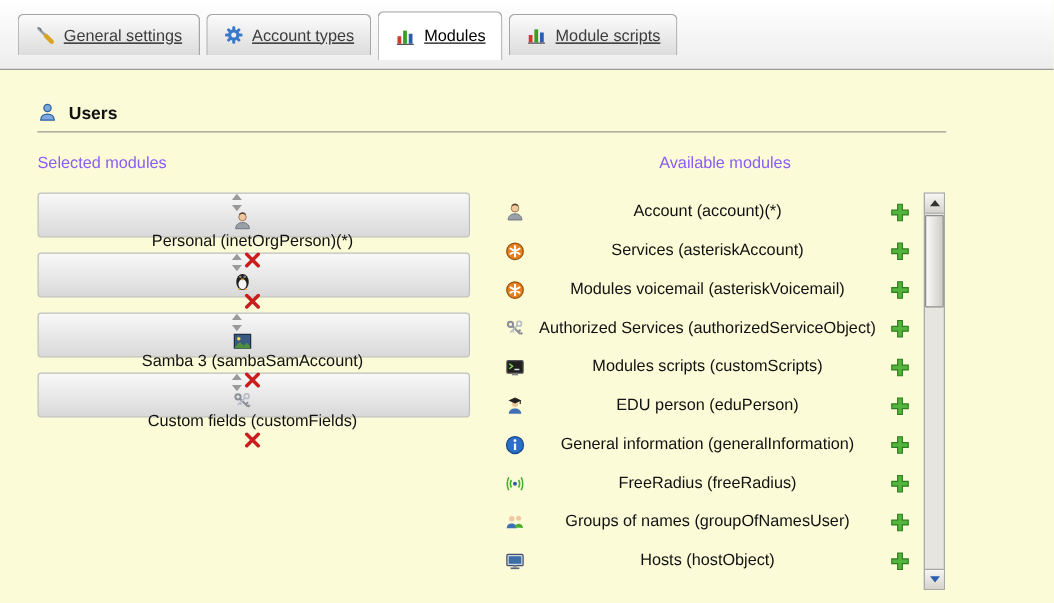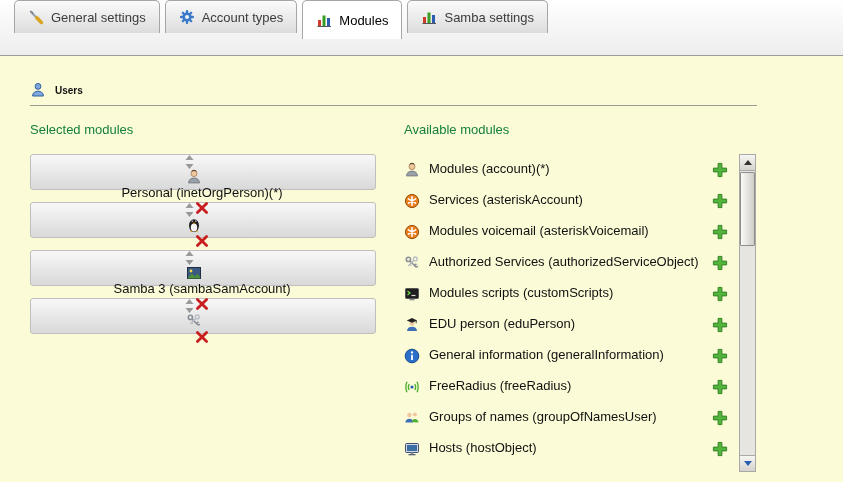--- a/index.html
+++ b/index.html
@@ -8,22 +8,22 @@
     width:843px; height:482px; overflow:hidden;
     background:#fbfbd7;
     font-family:"Liberation Sans", sans-serif;
     font-size:13px; color:#111;
   }
   
   .tabbar {
     height:56px; width:100%;
     background:linear-gradient(#ffffff,#ededed);
     border-bottom:1px solid #9a9a9a;
-    display:flex; align-items:flex-start;
-    padding-left:14px; gap:5px;
+    display:flex; align-items:center;
+    padding-left:14px; gap:5px;text-decoration:underline;
   }
   .tab {
     display:inline-flex; align-items:center; gap:7px;
     padding:8px 13px;
     background:linear-gradient(#fbfbfb,#dcdcdc);
     border:1px solid #a6a6a6; border-bottom:none;
     border-radius:5px 5px 0 0;
     color:#3c3c3c; cursor:pointer; white-space:nowrap;
   }
   .tab.active {
@@ -31,44 +31,44 @@
     padding-top:11px; padding-bottom:11px;
     margin-bottom:-1px;
     color:#000;
   }
   .i16 { width:16px; height:16px; display:inline-block; flex:0 0 16px; }
   
   .content { padding:26px 0 0 30px; }
   .section-head {
     display:flex; align-items:center; gap:9px;
     width:727px;
-    font-weight:bold; font-size:10px;
+    font-weight:bold; font-size:14px;
     padding-bottom:7px;
     border-bottom:1px solid #9b9b8f;
     text-align:center;
   }
   .cols { display:flex; margin-top:16px; }
-  .col-heading { font-size:13px; color:#15803d; height:16px; margin-bottom:16px; }
+  .col-heading { font-size:13px; color:#8b5cf6; height:16px; margin-bottom:16px; }
   
   .col-left { width:346px; }
   .sel-item {
     display:flex; align-items:center;
     height:36px; margin-bottom:12px;
     padding:0 10px 0 8px;
     background:linear-gradient(#f8f8f8,#d9d9d9);
     border:1px solid #bfbfbf; border-radius:3px;
     cursor:move;
     flex-direction:column;
   }
   .drag { width:9px; margin-right:26px; display:inline-flex; }
   .sel-item .micon { margin-right:16px; }
   .mlabel { flex:1; color:#111; }
   .remove { cursor:pointer; display:inline-flex; }
   
-  .col-right { margin-left:28px; width:352px; }
+  .col-right { margin-left:28px; width:352px;text-align:center; }
   .avail-wrap { position:relative; padding-right:22px; min-height:318px; }
   .avail-row {
     display:flex; align-items:center; gap:9px;
     min-height:31px; width:330px;
   }
   .avail-row .mlabel { line-height:1.15; padding:3px 0; }
   .add { cursor:pointer; display:inline-flex; margin-right:6px; }
   
   .scrollbar {
     position:absolute; right:0; top:0; bottom:0; width:17px;
@@ -134,21 +134,21 @@
     </div>
     <div class="tab">
       <span class="i16">
         <svg viewBox="0 0 16 16" width="16" height="16">
             <rect x="2" y="8" width="3" height="6" fill="#cf3a2a"></rect>
             <rect x="6.5" y="3.5" width="3" height="10.5" fill="#3a9d23"></rect>
             <rect x="11" y="6" width="3" height="8" fill="#2a5db0"></rect>
             <path d="M1.5 14.5h13.5" stroke="#555"></path>
           </svg>
       </span>
-      <span>Samba settings</span>
+      <span>Module scripts</span>
     </div>
   </div>
 
   <div class="content">
 
     <div class="section-head">
       <span class="i16">
         <svg viewBox="0 0 16 16" width="16" height="16">
             <circle cx="8" cy="4.4" r="2.9" fill="#7da7dd" stroke="#2f5f9f"></circle>
             <path d="M2.6 14c0-3.1 2.4-4.8 5.4-4.8s5.4 1.7 5.4 4.8z" fill="#7da7dd" stroke="#2f5f9f"></path>
@@ -253,20 +253,21 @@
                   <g stroke="#8a8f98" stroke-width="1.6" fill="none">
                     <circle cx="4.4" cy="4.4" r="2.1"></circle>
                     <path d="M6 6l6.2 6.2M10.6 10.6l1.8-1.8M12.4 12.4l1.4-1.4"></path>
                   </g>
                   <g stroke="#b7bcc4" stroke-width="1.3" fill="none">
                     <circle cx="11.3" cy="3.9" r="1.9"></circle>
                     <path d="M9.9 5.3L4.2 11M5.8 9.4l1.4 1.4"></path>
                   </g>
                 </svg>
             </span>
+            <span class="mlabel">Custom fields (customFields)</span>
             <span class="remove">
               <svg viewBox="0 0 16 16" width="16" height="16">
                   <g stroke="#c81e1e" stroke-width="2.8" stroke-linecap="round">
                     <path d="M3.4 3.4l9.2 9.2M12.6 3.4l-9.2 9.2"></path>
                   </g>
                 </svg>
             </span>
           </div>
 
         </div>
@@ -278,21 +279,21 @@
         <div class="avail-wrap">
 
           <div class="avail-row">
             <span class="i16">
               <svg viewBox="0 0 16 16" width="16" height="16">
                   <circle cx="8" cy="4.6" r="3" fill="#f0c8a0" stroke="#8a5a30" stroke-width="0.6"></circle>
                   <path d="M5.1 3.1a3 3 0 0 1 5.8 0c-1-.8-1.8-1-2.9-1s-2 .2-2.9 1z" fill="#5a4632"></path>
                   <path d="M2.5 14c0-3.2 2.4-5 5.5-5s5.5 1.8 5.5 5z" fill="#9aa0a8" stroke="#5a6068" stroke-width="0.6"></path>
                 </svg>
             </span>
-            <span class="mlabel">Modules (account)(*)</span>
+            <span class="mlabel">Account (account)(*)</span>
             <span class="add">
               <svg viewBox="0 0 16 16" width="16" height="16">
                   <path d="M6.1 1.4h3.8v4.7h4.7v3.8H9.9v4.7H6.1V9.9H1.4V6.1h4.7z" fill="#52b43c" stroke="#2e7d1e" stroke-width="0.9"></path>
                 </svg>
             </span>
           </div>
 
           <div class="avail-row">
             <span class="i16">
               <svg viewBox="0 0 16 16" width="16" height="16">

